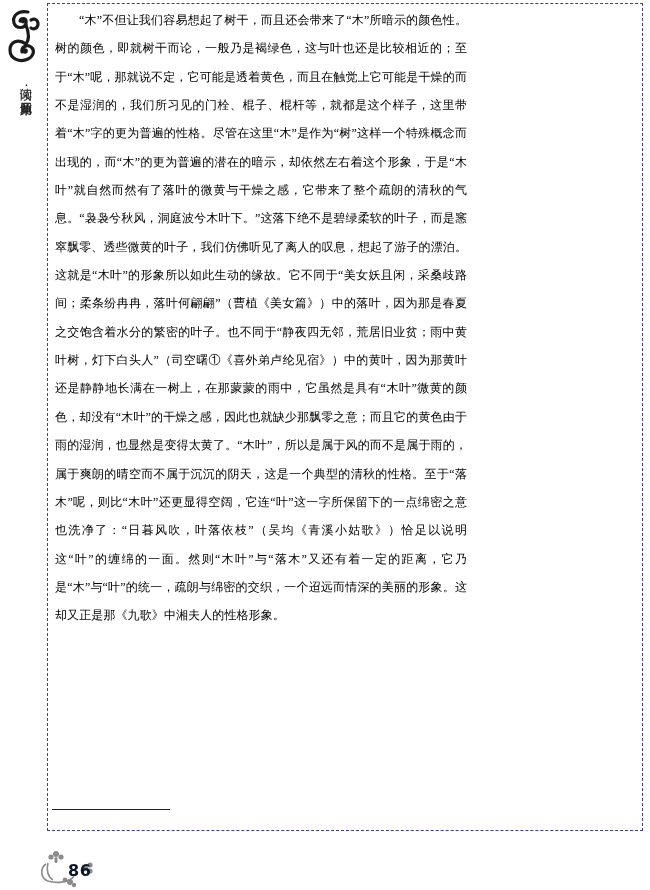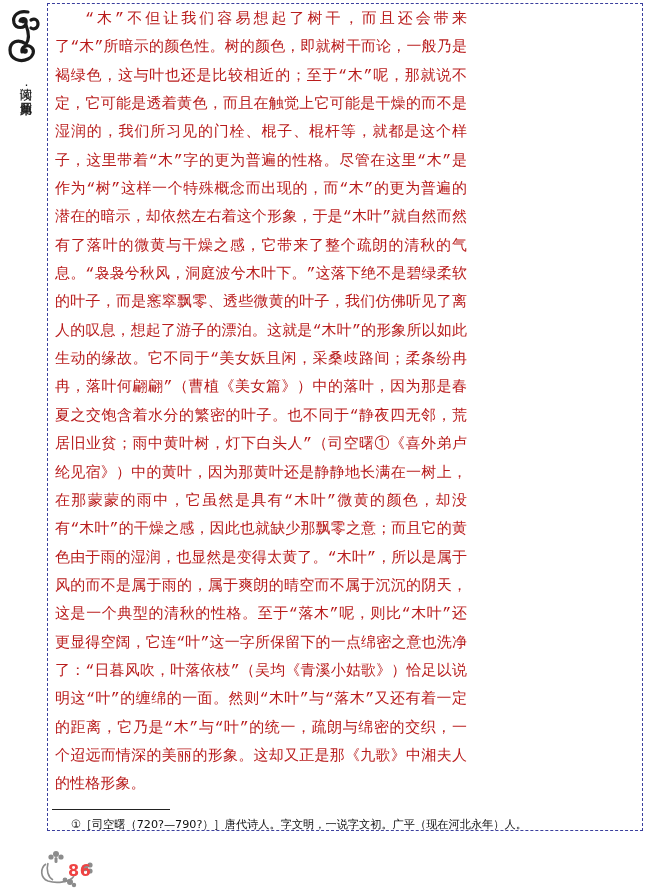--- a/index.html
+++ b/index.html
@@ -71,28 +71,28 @@
   
   #body-text {
     position: absolute;
     left: 55px;
     top: 6px;
     width: 412px;
   }
 
   .para {
     margin: 0;
-    font-size: 15px;
+    font-size: 12px;
     line-height: 28.35px;
     text-align: justify;
     text-align-last: left;
     text-justify: inter-character;
     letter-spacing: 0.1px;
-    color: #b91c1c;
-    font-family: Liberation Mono, monospace;
+    color: #000000;
+    font-family: Liberation Serif, serif;
     -webkit-font-smoothing: none;
   }
   .para + .para { margin-top: 0; }
   .para.indent { text-indent: 2em; }
 
   
   #footnote-rule {
     position: absolute;
     left: 52px;
     top: 809px;
@@ -122,21 +122,21 @@
     width: 110px;
     height: 40px;
   }
   #page-number-block svg { display: block; }
   #page-number-text {
     position: absolute;
     left: 44px;
     top: 13px;
     font-size: 16px;
     font-weight: 700;
-    color: #ef4444;
+    color: #0f172a;
     letter-spacing: 0.5px;
     font-family: "DejaVu Sans", "Liberation Sans", sans-serif;
   }
 </style>
 </head>
 <body>
 
 <div id="page">
 
   <div id="content-frame"></div>
@@ -158,23 +158,20 @@
 
     <div id="rail-label">阅读·第四单元</div>
   </div>
 
   <div id="body-text">
     <p class="para indent">“木”不但让我们容易想起了树干，而且还会带来了“木”所暗示的颜色性。树的颜色，即就树干而论，一般乃是褐绿色，这与叶也还是比较相近的；至于“木”呢，那就说不定，它可能是透着黄色，而且在触觉上它可能是干燥的而不是湿润的，我们所习见的门栓、棍子、棍杆等，就都是这个样子，这里带着“木”字的更为普遍的性格。尽管在这里“木”是作为“树”这样一个特殊概念而出现的，而“木”的更为普遍的潜在的暗示，却依然左右着这个形象，于是“木叶”就自然而然有了落叶的微黄与干燥之感，它带来了整个疏朗的清秋的气息。“袅袅兮秋风，洞庭波兮木叶下。”这落下绝不是碧绿柔软的叶子，而是窸窣飘零、透些微黄的叶子，我们仿佛听见了离人的叹息，想起了游子的漂泊。这就是“木叶”的形象所以如此生动的缘故。它不同于“美女妖且闲，采桑歧路间；柔条纷冉冉，落叶何翩翩”（曹植《美女篇》）中的落叶，因为那是春夏之交饱含着水分的繁密的叶子。也不同于“静夜四无邻，荒居旧业贫；雨中黄叶树，灯下白头人”（司空曙①《喜外弟卢纶见宿》）中的黄叶，因为那黄叶还是静静地长满在一树上，在那蒙蒙的雨中，它虽然是具有“木叶”微黄的颜色，却没有“木叶”的干燥之感，因此也就缺少那飘零之意；而且它的黄色由于雨的湿润，也显然是变得太黄了。“木叶”，所以是属于风的而不是属于雨的，属于爽朗的晴空而不属于沉沉的阴天，这是一个典型的清秋的性格。至于“落木”呢，则比“木叶”还更显得空阔，它连“叶”这一字所保留下的一点绵密之意也洗净了：“日暮风吹，叶落依枝”（吴均《青溪小姑歌》）恰足以说明这“叶”的缠绵的一面。然则“木叶”与“落木”又还有着一定的距离，它乃是“木”与“叶”的统一，疏朗与绵密的交织，一个迢远而情深的美丽的形象。这却又正是那《九歌》中湘夫人的性格形象。</p>
   </div>
 
   <div id="footnote-rule"></div>
 
-  <div id="footnote">
-    <span class="fn-indent"></span><span>①</span><span>［司空曙（720?—790?）］唐代诗人。字文明，一说字文初。广平（现在河北永年）人。</span>
-  </div>
 
   <div id="page-number-block">
     <svg width="110" height="40" viewBox="0 0 110 40" xmlns="http://www.w3.org/2000/svg">
       <g fill="#8c8c8c">
         <circle cx="32" cy="6" r="3"></circle>
         <circle cx="27" cy="9" r="2.6"></circle>
         <circle cx="37" cy="9" r="2.6"></circle>
         <rect x="30.5" y="9" width="3" height="6" rx="1.5"></rect>
         <circle cx="61" cy="20" r="3.2"></circle>
         <circle cx="66" cy="17" r="2.6"></circle>

